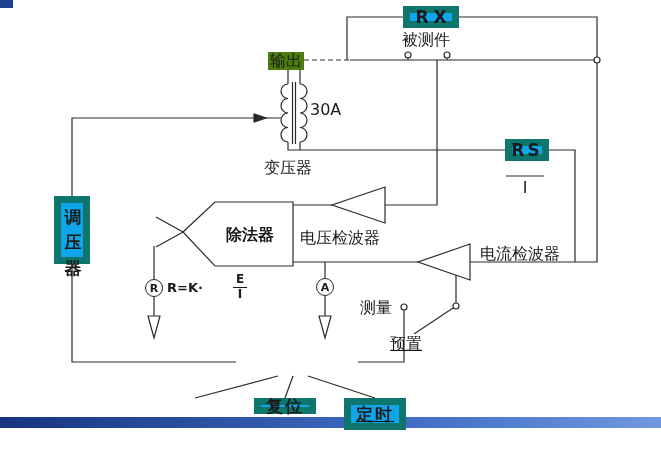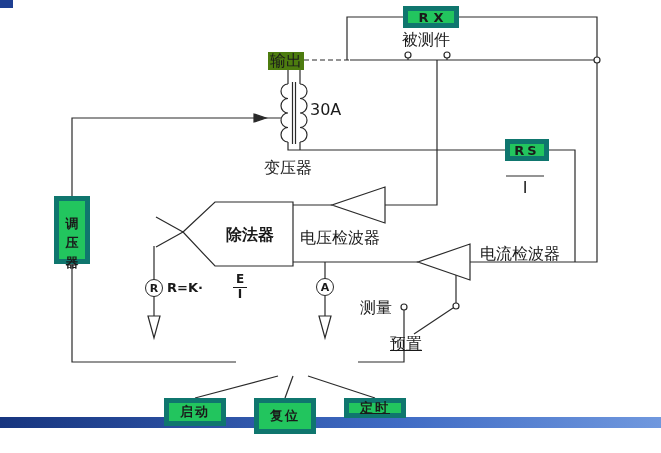--- a/index.html
+++ b/index.html
@@ -3,23 +3,23 @@
 <meta charset="utf-8">
 <style>
   html,body{margin:0;padding:0;background:#fff;}
   .stage{position:relative;width:661px;height:453px;background:#ffffff;
          font-family:"DejaVu Sans",sans-serif;color:#1a1a1a;overflow:hidden;}
   .stage svg{position:absolute;left:0;top:0;}
   .lbl{position:absolute;font-size:16px;white-space:nowrap;line-height:1.1;}
   .lbl.bold{font-weight:700;}
   .lbl.onwire{background:#4d7c0f;padding:0 2px;}
   .ul{text-decoration:underline;}
-  .box{position:absolute;border:5px solid #0f766e;background:#22c55e;
+  .box{position:absolute;border:7px solid #0f766e;background:#0ea5e9;
        display:flex;align-items:center;justify-content:center;
-       font-size:13px;font-weight:700;box-sizing:border-box;}
+       font-size:17px;font-weight:700;box-sizing:border-box;}
   .box .vtext{width:15px;word-break:break-all;text-align:center;line-height:1.5;font-weight:700;margin-top:26px;}
   .meter{position:absolute;width:18px;height:18px;border:1px solid #2a2a2a;border-radius:50%;
          background:#fff;display:flex;align-items:center;justify-content:center;
          font-size:11px;font-weight:700;box-sizing:border-box;}
   .formula{position:absolute;display:flex;align-items:center;font-size:13px;font-weight:600;}
   .frac{display:flex;flex-direction:column;align-items:center;font-size:12px;line-height:1.15;margin-left:2px;}
   .frac .num{border-bottom:1px solid #1a1a1a;padding:0 3px;}
   .corner-mark{position:absolute;left:0;top:0;width:13px;height:8px;background:#1e3f92;}
   .bottom-bar{position:absolute;left:0;top:417px;width:661px;height:11px;
               background:linear-gradient(90deg,#17357f 0%,#3f6bc4 60%,#7098de 100%);}
@@ -95,23 +95,22 @@
       <polygon points="319,316 331,316 325,338" fill="#ffffff"></polygon>
       <polygon points="254,114 254,122 266,118" fill="#2a2a2a"></polygon>
     </g>
   </svg>
 
   <div class="box" style="left:403px;top:6px;width:56px;height:22px;letter-spacing:5px;padding-left:5px;">RX</div>
   <div class="box" style="left:505px;top:139px;width:44px;height:22px;letter-spacing:3px;padding-left:0;">RS</div>
   <div class="box" style="left:54px;top:196px;width:36px;height:68px;">
     <span class="vtext">调压器</span>
   </div>
-  <div class="box" style="left:164px;top:398px;width:62px;height:28px;letter-spacing:2px;">启动</div>
-  <div class="box" style="left:254px;top:398px;width:62px;height:36px;letter-spacing:2px;">复位</div>
-  <div class="box ul" style="left:344px;top:398px;width:62px;height:20px;letter-spacing:2px;">定时</div>
+  <div class="box" style="left:254px;top:398px;width:62px;height:16px;letter-spacing:2px;">复位</div>
+  <div class="box ul" style="left:344px;top:398px;width:62px;height:32px;letter-spacing:2px;">定时</div>
 
   <div class="lbl" style="left:402px;top:31px;">被测件</div>
   <div class="lbl onwire" style="left:268px;top:52px;">输出</div>
   <div class="lbl" style="left:264px;top:159px;">变压器</div>
   <div class="lbl" style="left:310px;top:101px;">30A</div>
   <div class="lbl bold" style="left:226px;top:226px;">除法器</div>
   <div class="lbl" style="left:300px;top:229px;">电压检波器</div>
   <div class="lbl" style="left:480px;top:245px;">电流检波器</div>
   <div class="lbl" style="left:360px;top:299px;">测量</div>
   <div class="lbl ul" style="left:390px;top:335px;">预置</div>

